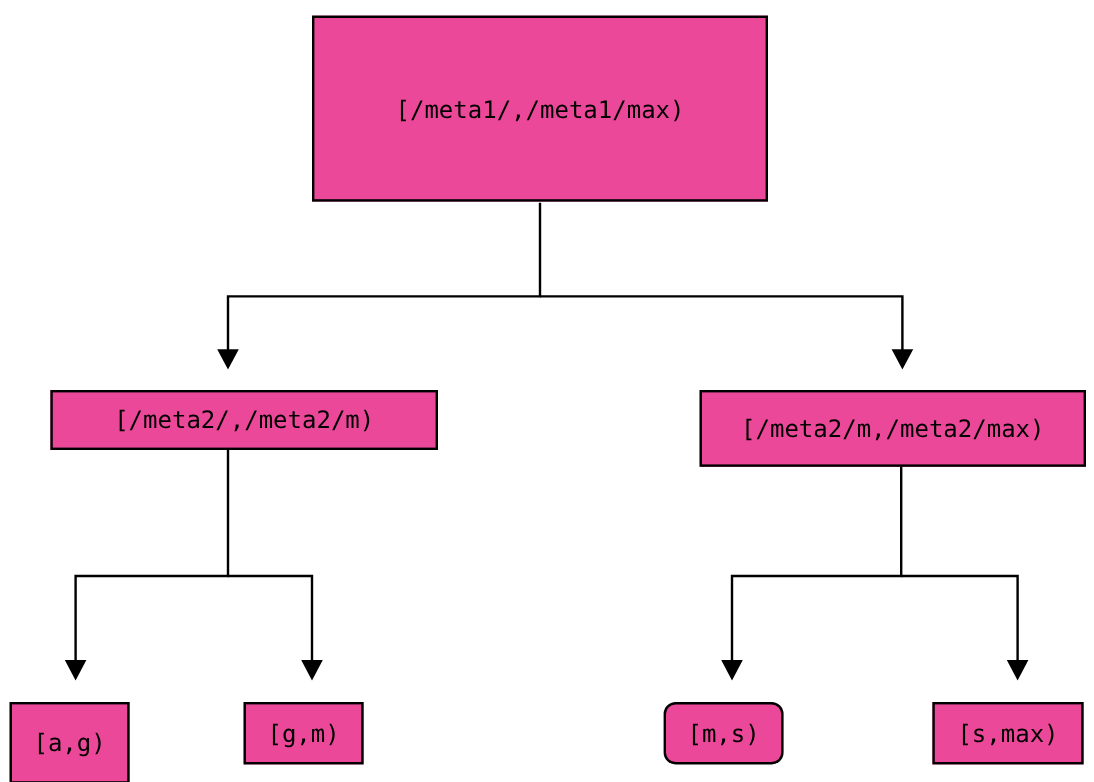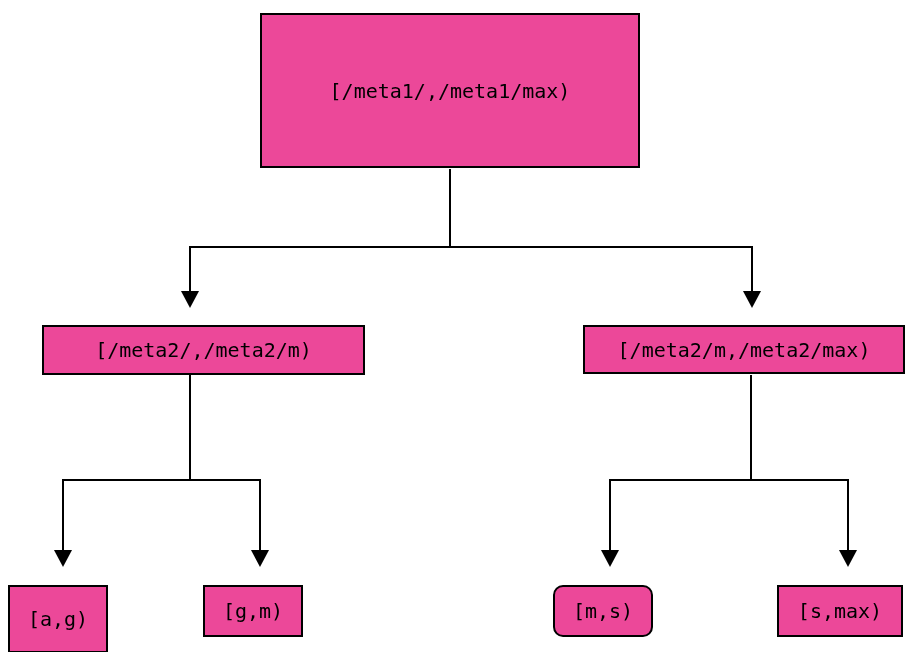--- a/index.html
+++ b/index.html
@@ -31,21 +31,21 @@
     color: #000000;
     font-size: 20px;
     line-height: 1;
     display: flex;
     align-items: center;
     justify-content: center;
     white-space: nowrap;
   }
   .node-root  { left: 260px; top: 13px;  width: 380px; height: 155px; }
   .node-l2a   { left: 22px;  top: 325px; width: 323px; height: 50px; margin-left: 20px;  }
-  .node-l2b   { left: 583px; top: 325px; width: 322px; height: 49px;  }
+  .node-l2b   { left: 583px; top: 325px; width: 322px; height: 64px;  }
   .node-l3a   { left: 8px;   top: 585px; width: 100px; height: 68px;  }
   .node-l3b   { left: 203px; top: 585px; width: 100px; height: 52px;  }
   .node-l3c   { left: 553px; top: 585px; width: 100px; height: 52px; border-radius: 10px;  }
   .node-l3d   { left: 777px; top: 585px; width: 126px; height: 52px;  }
   .edge {
     fill: none;
     stroke: #000000;
     stroke-width: 2;
   }
   .arrowhead {

